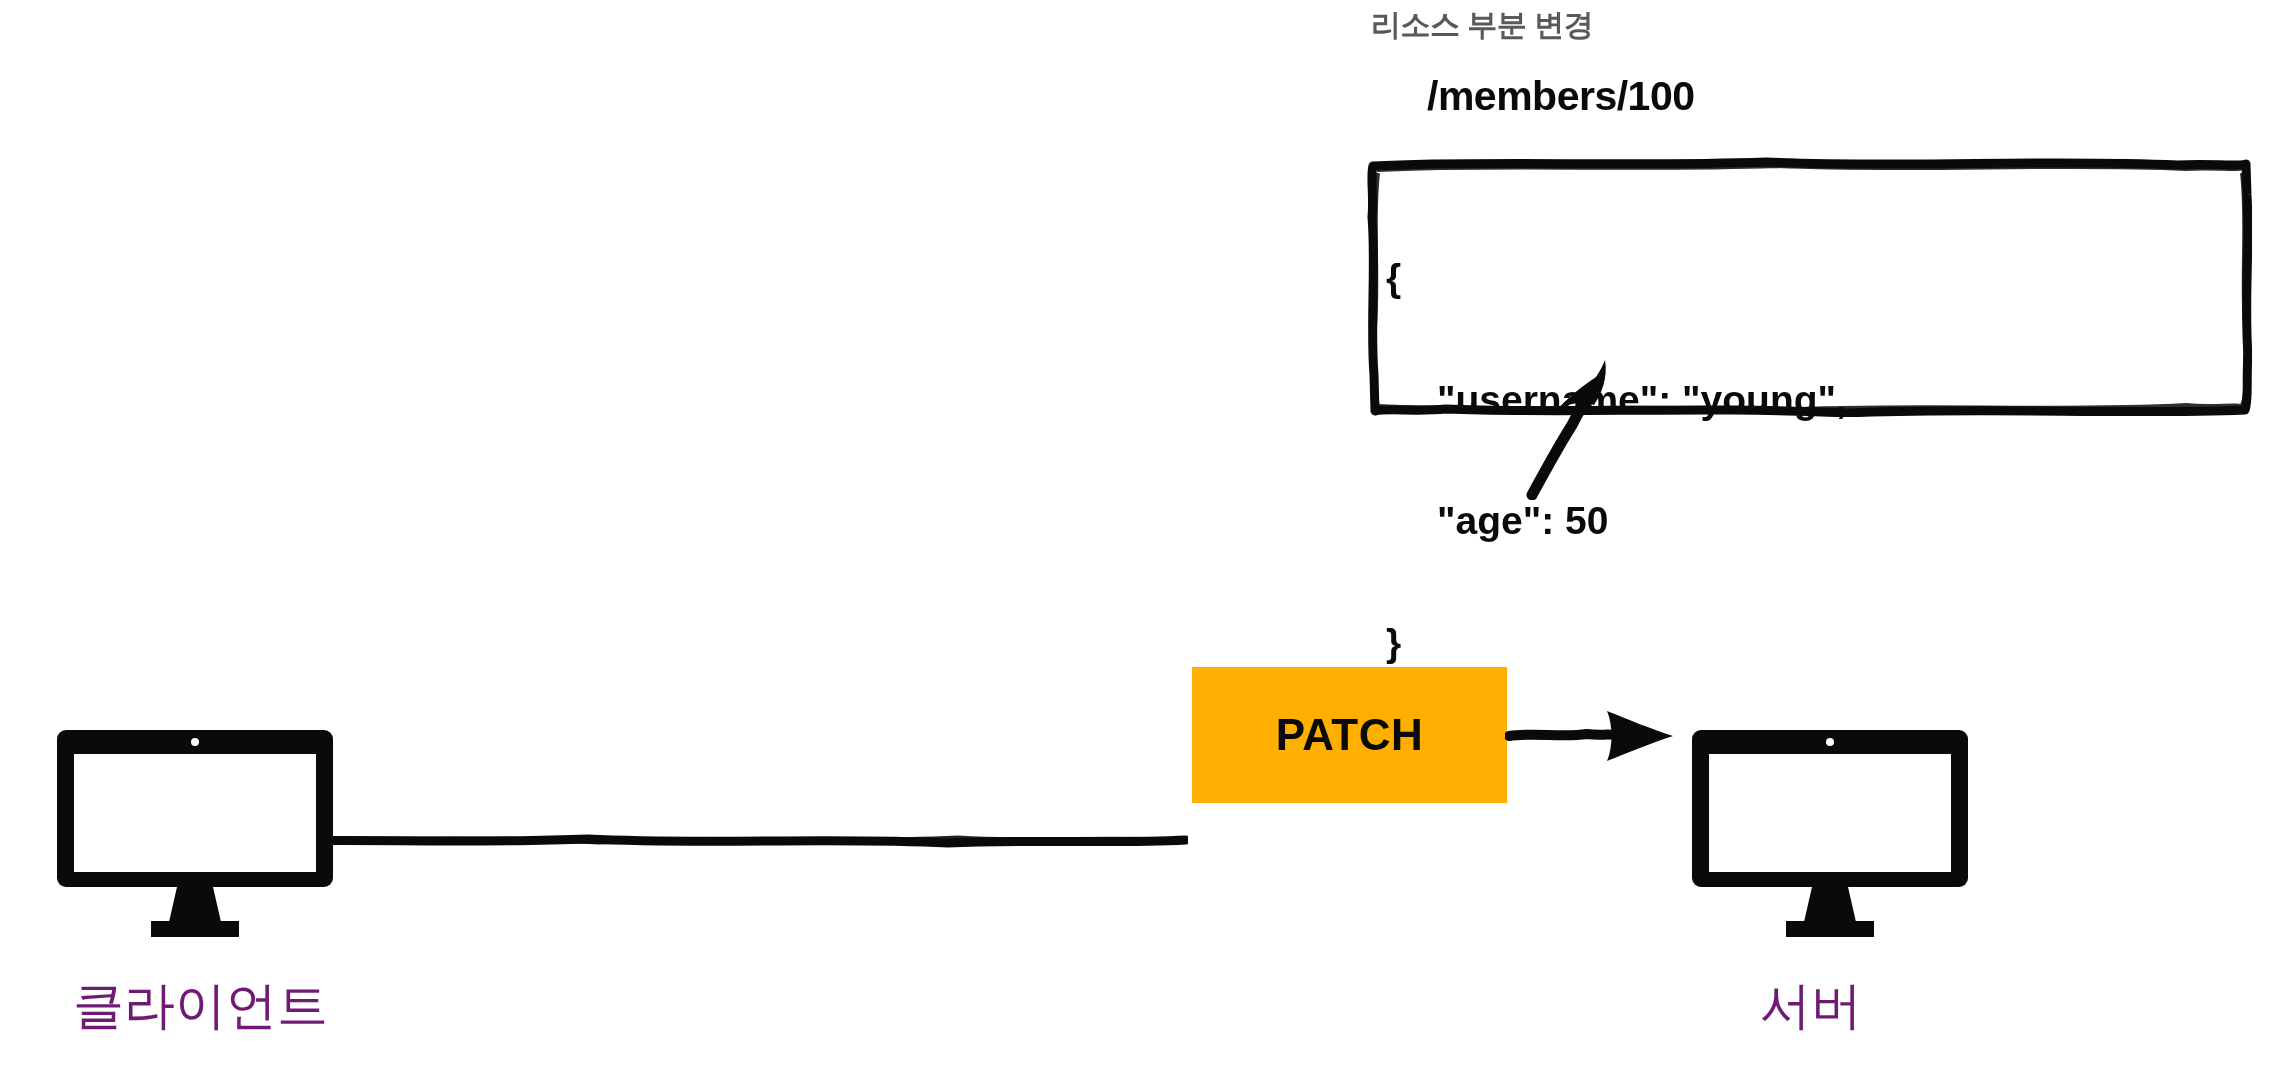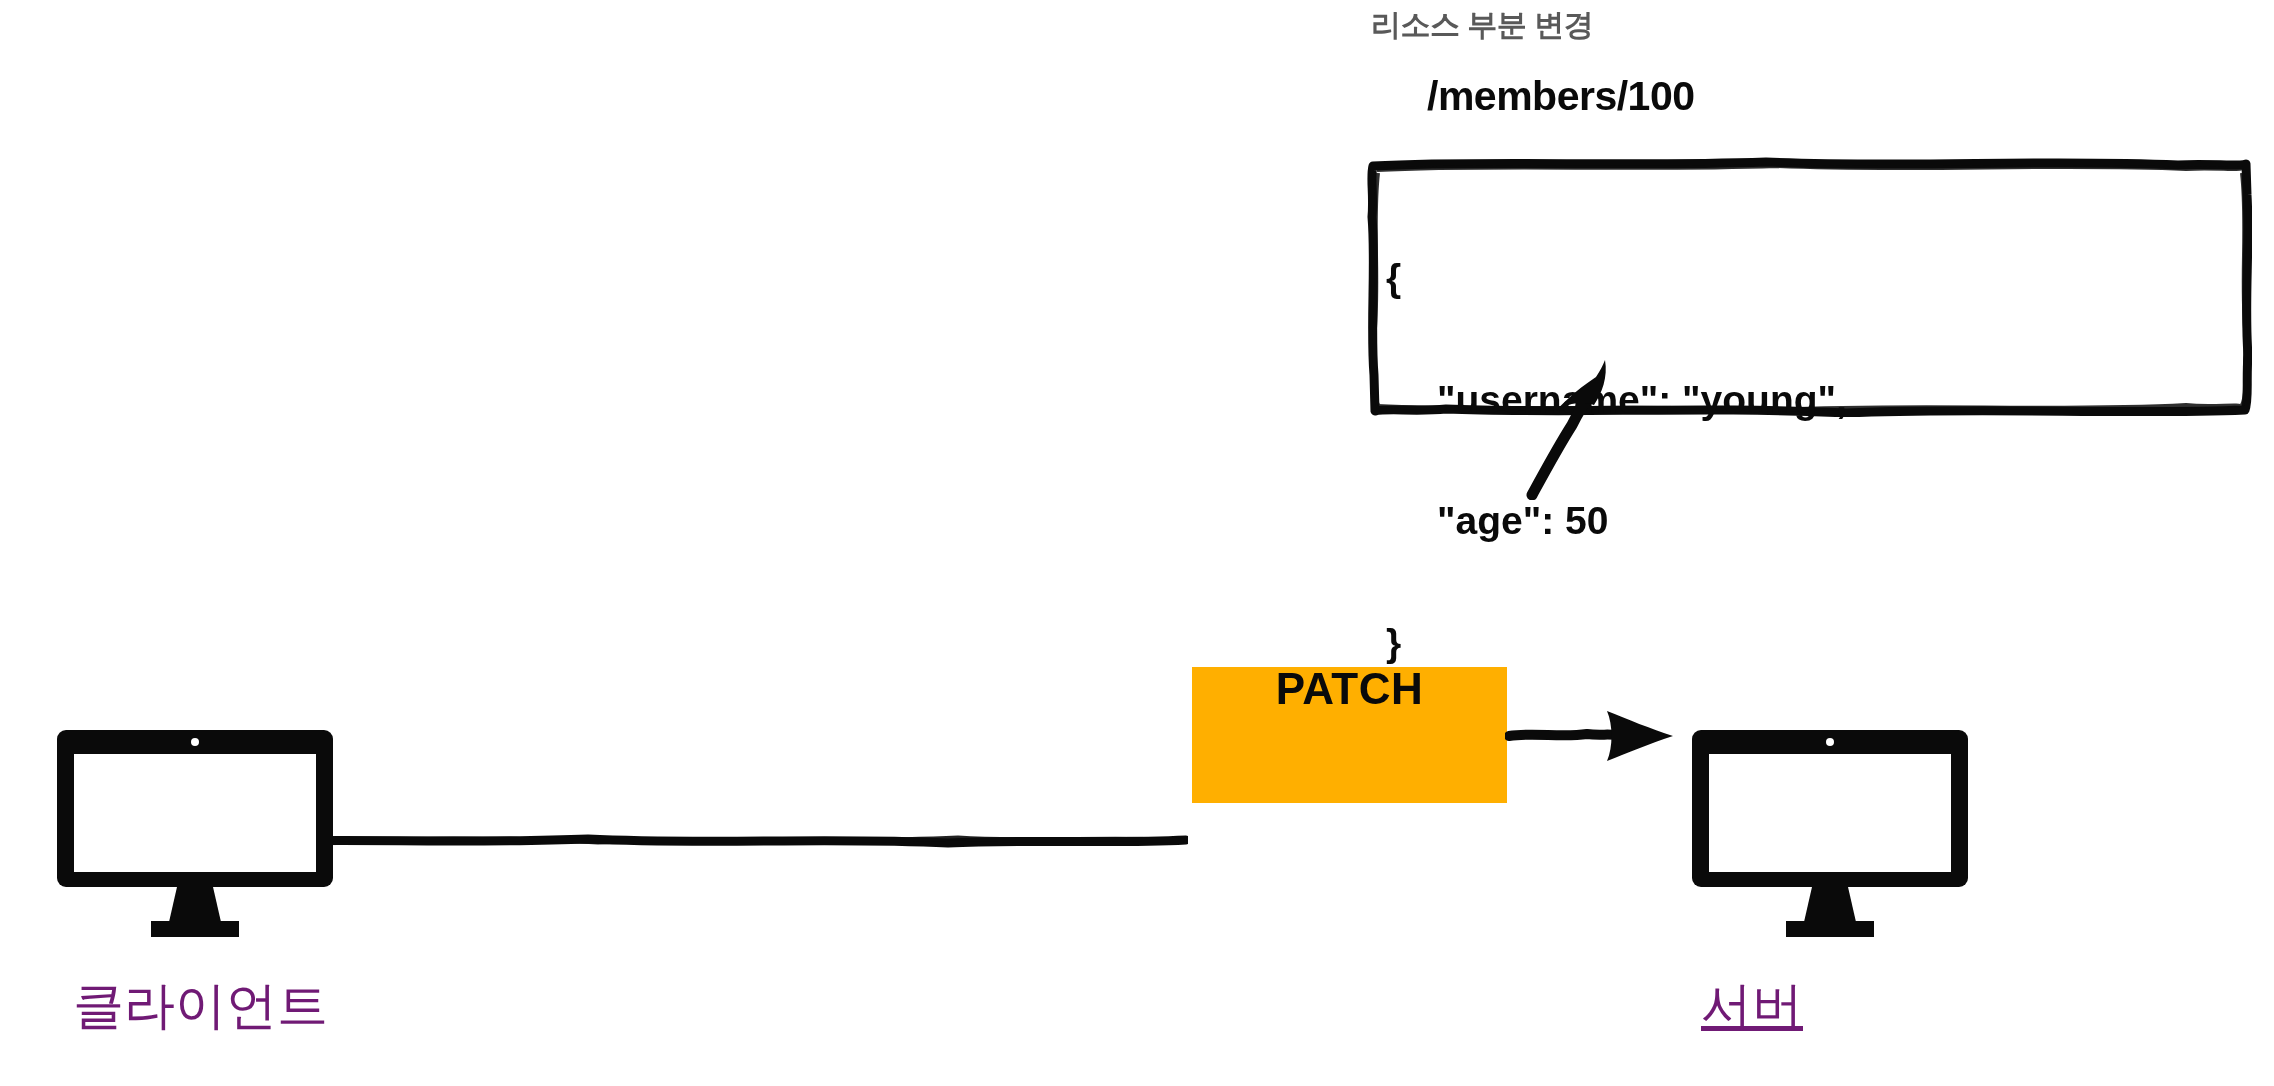--- a/index.html
+++ b/index.html
@@ -109,31 +109,32 @@
 
   .device-label {
     position: absolute;
     color: #701a75;
     font-weight: normal;
     font-size: 51px;
     white-space: nowrap;
     line-height: 1;
   }
   #client-label { left: 73px; top: 980px; }
-  #server-label { left: 1701px; top: 980px; text-decoration: underline; }
+  #server-label { left: 1760px; top: 980px; }
 
   
   #patch-badge {
     position: absolute;
     left: 1192px;
     top: 667px;
     width: 315px;
     height: 136px;
     background: #FFAF00;
     display: flex;
+    align-items: center;
     justify-content: center;
   }
   #patch-label {
     color: #0a0a0a;
     font-size: 44px;
     font-weight: bold;
     letter-spacing: 0.5px;
     line-height: 1;
   }
 

